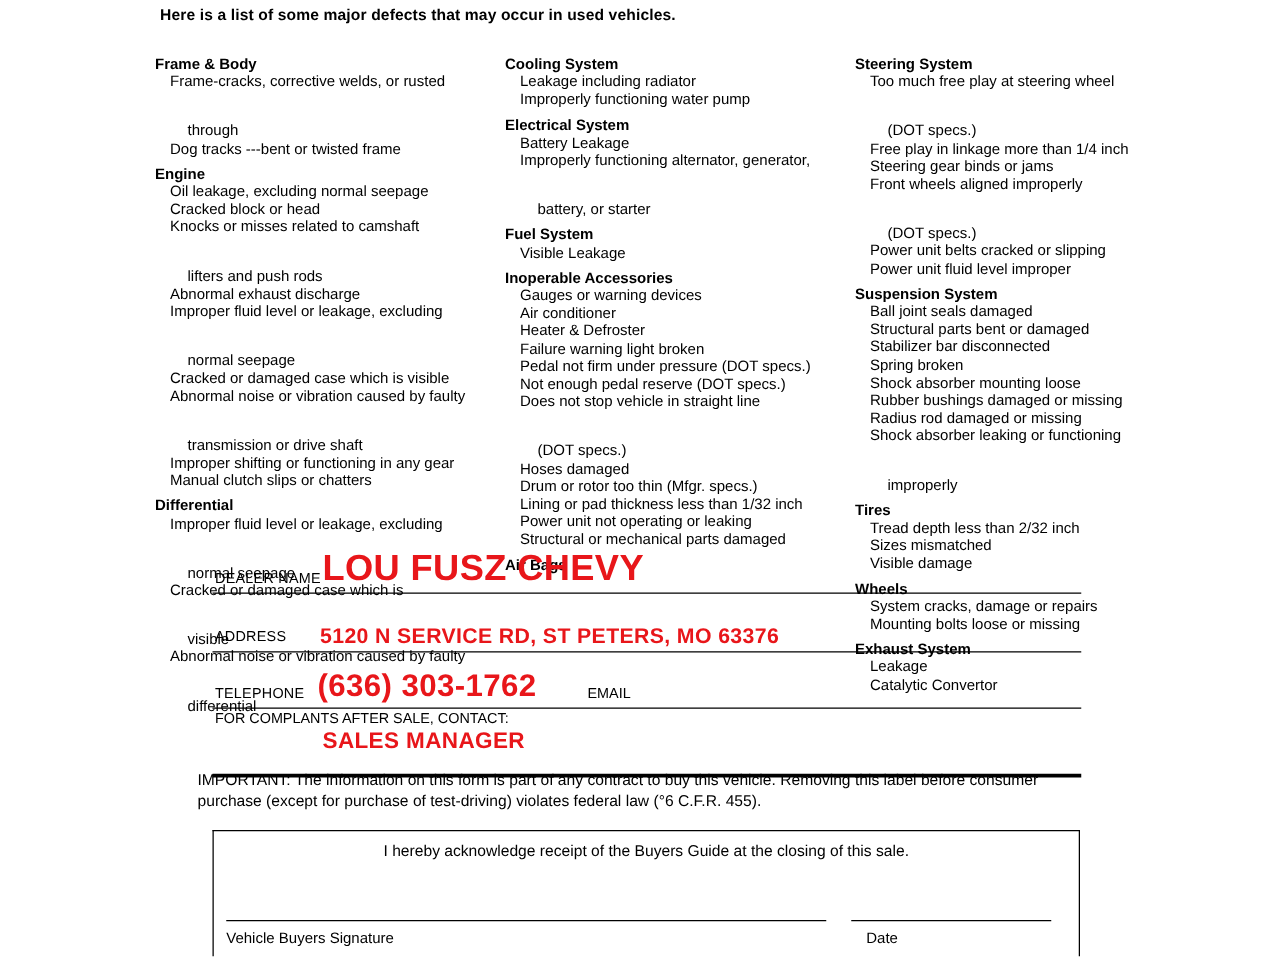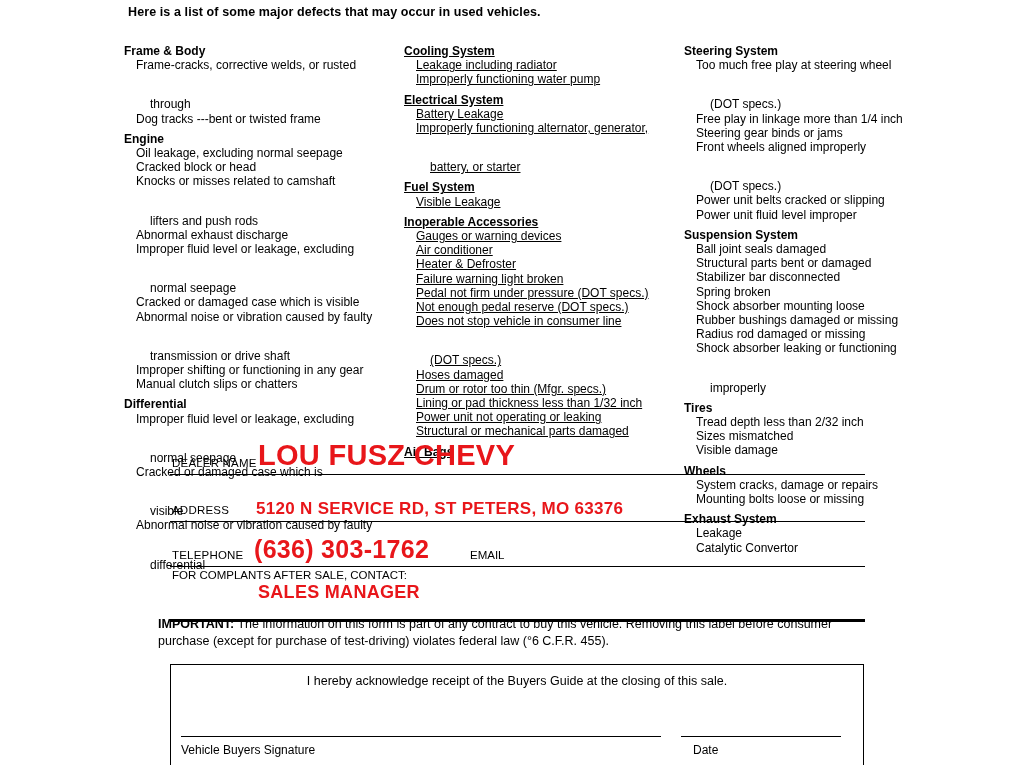--- a/index.html
+++ b/index.html
@@ -36,21 +36,21 @@
     position: absolute;
     left: 124px;
     top: 44px;
     width: 800px;
   }
   .col {
     position: absolute;
     top: 0;
   }
   .col-1 { left: 0px;   width: 270px; }
-  .col-2 { left: 280px; width: 270px; text-decoration: underline; }
+  .col-2 { left: 280px; width: 270px; }
   .col-3 { left: 560px; width: 240px; }
 
   .grp-title {
     font-size: 12px;
     font-weight: bold;
     margin-top: 6px;
     line-height: 14.2px;
   }
   .col .grp:first-child .grp-title { margin-top: 0; }
   .item {
@@ -123,21 +123,21 @@
 
   
   .important {
     position: absolute;
     left: 158px;
     top: 616px;
     width: 700px;
     font-size: 12.5px;
     line-height: 17px;
   }
-  .important b { font-weight: bold; }
+  .important b { font-weight: normal; }
 
   
   .ack {
     position: absolute;
     left: 170px;
     top: 664px;
     width: 692px;
     height: 100px;
     border: 1.6px solid #000;
     border-bottom: none;
@@ -225,21 +225,21 @@
         <div class="grp">
           <div class="grp-title">Inoperable Accessories</div>
           <div class="item">Gauges or warning devices</div>
           <div class="item">Air conditioner</div>
           <div class="item">Heater &amp; Defroster</div>
         </div>
         <div class="grp">
           <div class="item">Failure warning light broken</div>
           <div class="item">Pedal not firm under pressure (DOT specs.)</div>
           <div class="item">Not enough pedal reserve (DOT specs.)</div>
-          <div class="item">Does not stop vehicle in consumer line</div>
+          <div class="item">Does not stop vehicle in straight line</div>
           <div class="item cont">(DOT specs.)</div>
           <div class="item">Hoses damaged</div>
           <div class="item">Drum or rotor too thin (Mfgr. specs.)</div>
           <div class="item">Lining or pad thickness less than 1/32 inch</div>
           <div class="item">Power unit not operating or leaking</div>
           <div class="item">Structural or mechanical parts damaged</div>
         </div>
         <div class="grp">
           <div class="grp-title">Air Bags</div>
         </div>

